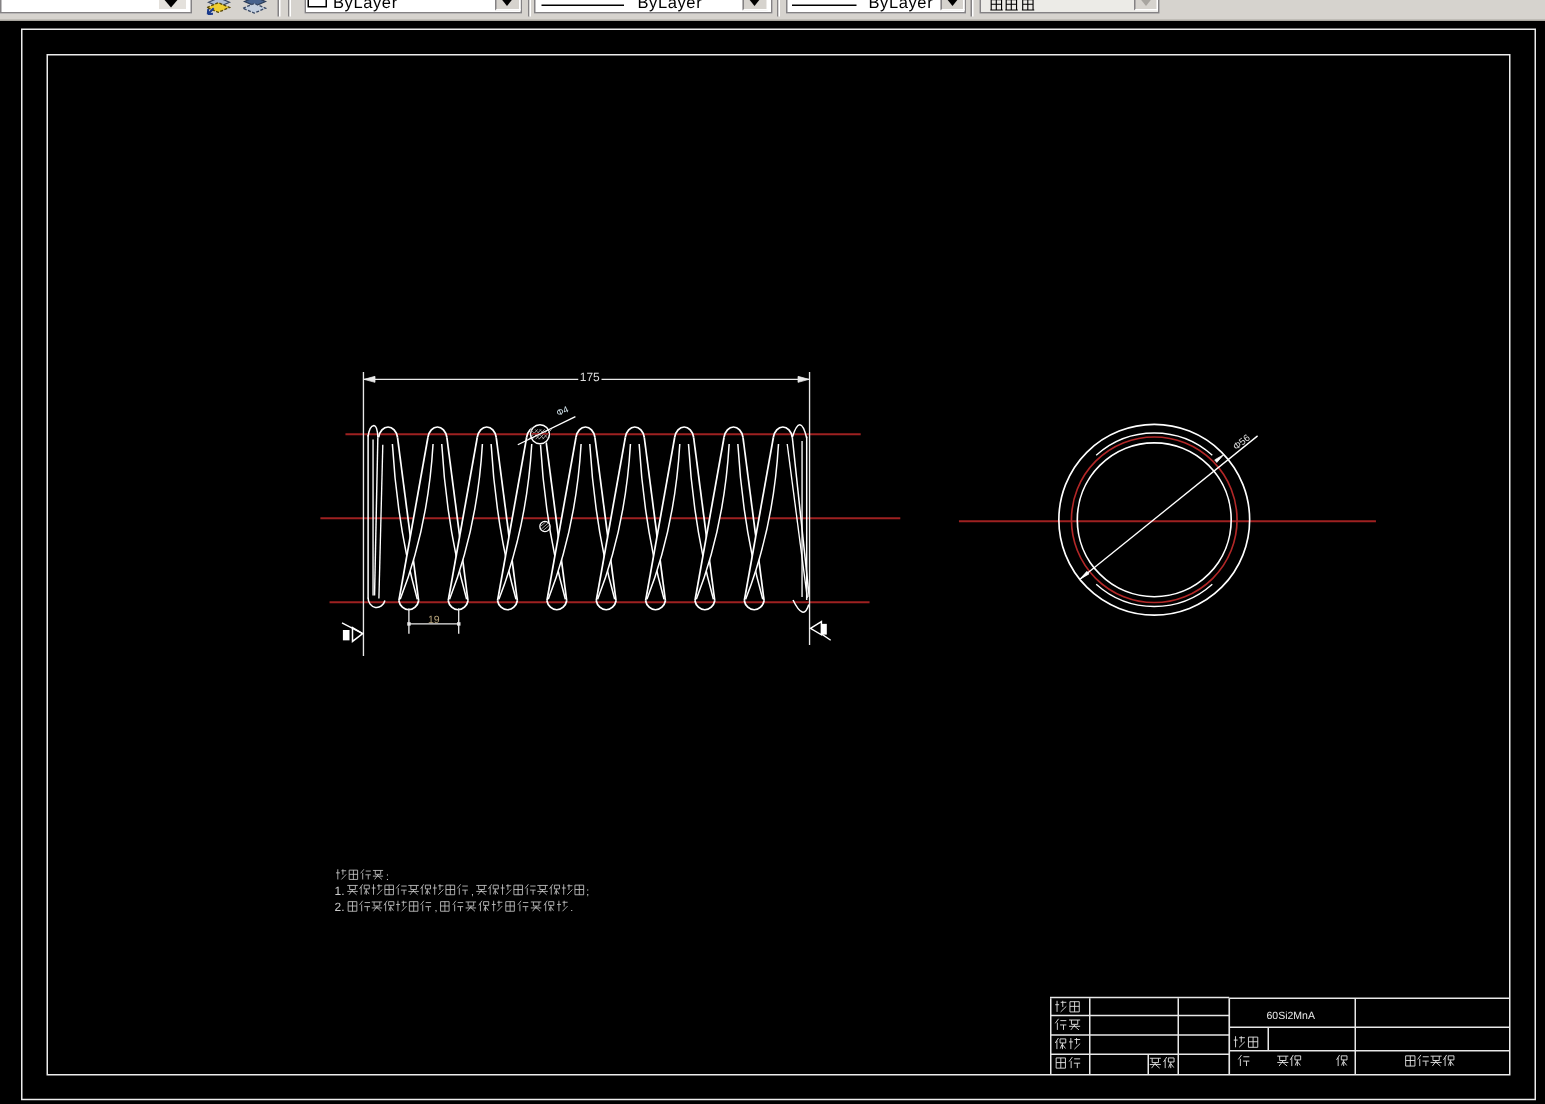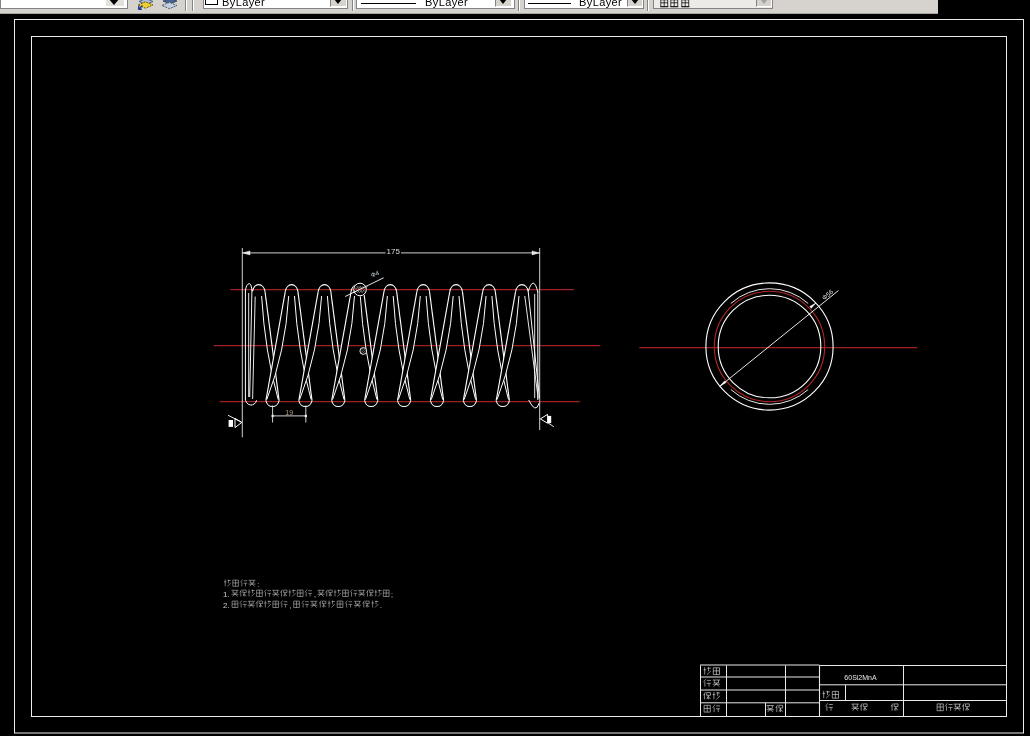--- a/index.html
+++ b/index.html
@@ -203,21 +203,21 @@
       <path d="M827.7 703.3 L825.5 706.3 M826.9 705.9 V710.7 M828.9 704.5 H832.9 M828.7 707.4 H832.9 M831.0 707.4 V710.7" stroke="#e8e8e8" stroke-width="0.6" fill="none"></path>
       <path d="M851.5 704.1 H858.9 M853.1 704.1 V707.0 H857.3 V704.1 M851.5 708.3 H858.9 M855.6 707.0 L852.7 710.7 M854.8 707.9 L858.1 710.7" stroke="#e8e8e8" stroke-width="0.6" fill="none"></path>
       <path d="M861.2 705.1 V710.7 M862.2 703.3 L860.1 706.6 M863.3 703.9 H867.1 V706.6 H863.3 Z M864.9 706.6 V710.7 M863.5 710.3 L864.5 707.7 M866.9 710.3 L865.1 707.9" stroke="#e8e8e8" stroke-width="0.6" fill="none"></path>
       <path d="M892.1 705.1 V710.7 M893.1 703.3 L891.0 706.6 M894.2 703.9 H898.0 V706.6 H894.2 Z M895.8 706.6 V710.7 M894.4 710.3 L895.4 707.7 M897.8 710.3 L896.0 707.9" stroke="#e8e8e8" stroke-width="0.6" fill="none"></path>
       <path d="M937.1 703.9 H943.3 V710.7 H937.1 Z M937.1 707.0 H943.3 M940.2 703.9 V710.7" stroke="#e8e8e8" stroke-width="0.6" fill="none"></path>
       <path d="M947.3 703.3 L945.1 706.3 M946.5 705.9 V710.7 M948.5 704.5 H952.5 M948.3 707.4 H952.5 M950.6 707.4 V710.7" stroke="#e8e8e8" stroke-width="0.6" fill="none"></path>
       <path d="M953.7 704.1 H961.1 M955.3 704.1 V707.0 H959.5 V704.1 M953.7 708.3 H961.1 M957.8 707.0 L954.9 710.7 M957.0 707.9 L960.3 710.7" stroke="#e8e8e8" stroke-width="0.6" fill="none"></path>
       <path d="M963.4 705.1 V710.7 M964.4 703.3 L962.3 706.6 M965.5 703.9 H969.3 V706.6 H965.5 Z M967.1 706.6 V710.7 M965.7 710.3 L966.7 707.7 M969.1 710.3 L967.3 707.9" stroke="#e8e8e8" stroke-width="0.6" fill="none"></path>
     </svg>
 
-<div style="position:absolute;left:0;top:0;width:938px;height:14px;background:#d6d3ce;border-bottom:1px solid #a8a59e;">
+<div style="position:absolute;left:0;top:0;width:1030px;height:14px;background:#d6d3ce;border-bottom:1px solid #a8a59e;">
  <div style="position:absolute;left:0;top:-13px;width:128px;height:22px;background:#fff;border:1px solid #848284;"></div>
  <div style="position:absolute;left:106px;top:-10px;width:18px;height:16px;background:#e4e1dc;"></div>
  <div style="position:absolute;left:108px;top:-2px;width:0;height:0;border-left:6.5px solid transparent;border-right:6.5px solid transparent;border-top:7px solid #000;"></div>
  <svg style="position:absolute;left:137px;top:0" width="18" height="10">
         <path d="M2 1.5 L9 -1.5 L16 1.5 L9 4.5 Z" fill="#aebdd4" stroke="#3a4a66" stroke-width="0.8"></path>
         <path d="M1 5 L8.5 1.8 L16 5 L8.5 8.2 Z" fill="#f0cf30" stroke="#5a4a08" stroke-width="0.9" stroke-dasharray="2 1"></path>
         <path d="M1.5 9.5 L5.5 5.5 M1.5 9.5 L5 9.2 M1.5 9.5 L1.8 6" stroke="#1a3a8c" stroke-width="1.3"></path>
       </svg>
  <svg style="position:absolute;left:161px;top:0" width="18" height="10">
         <path d="M2 1 L9 -2 L16 1 L9 4 Z" fill="#46628e" stroke="#2a3c58" stroke-width="0.8"></path>

